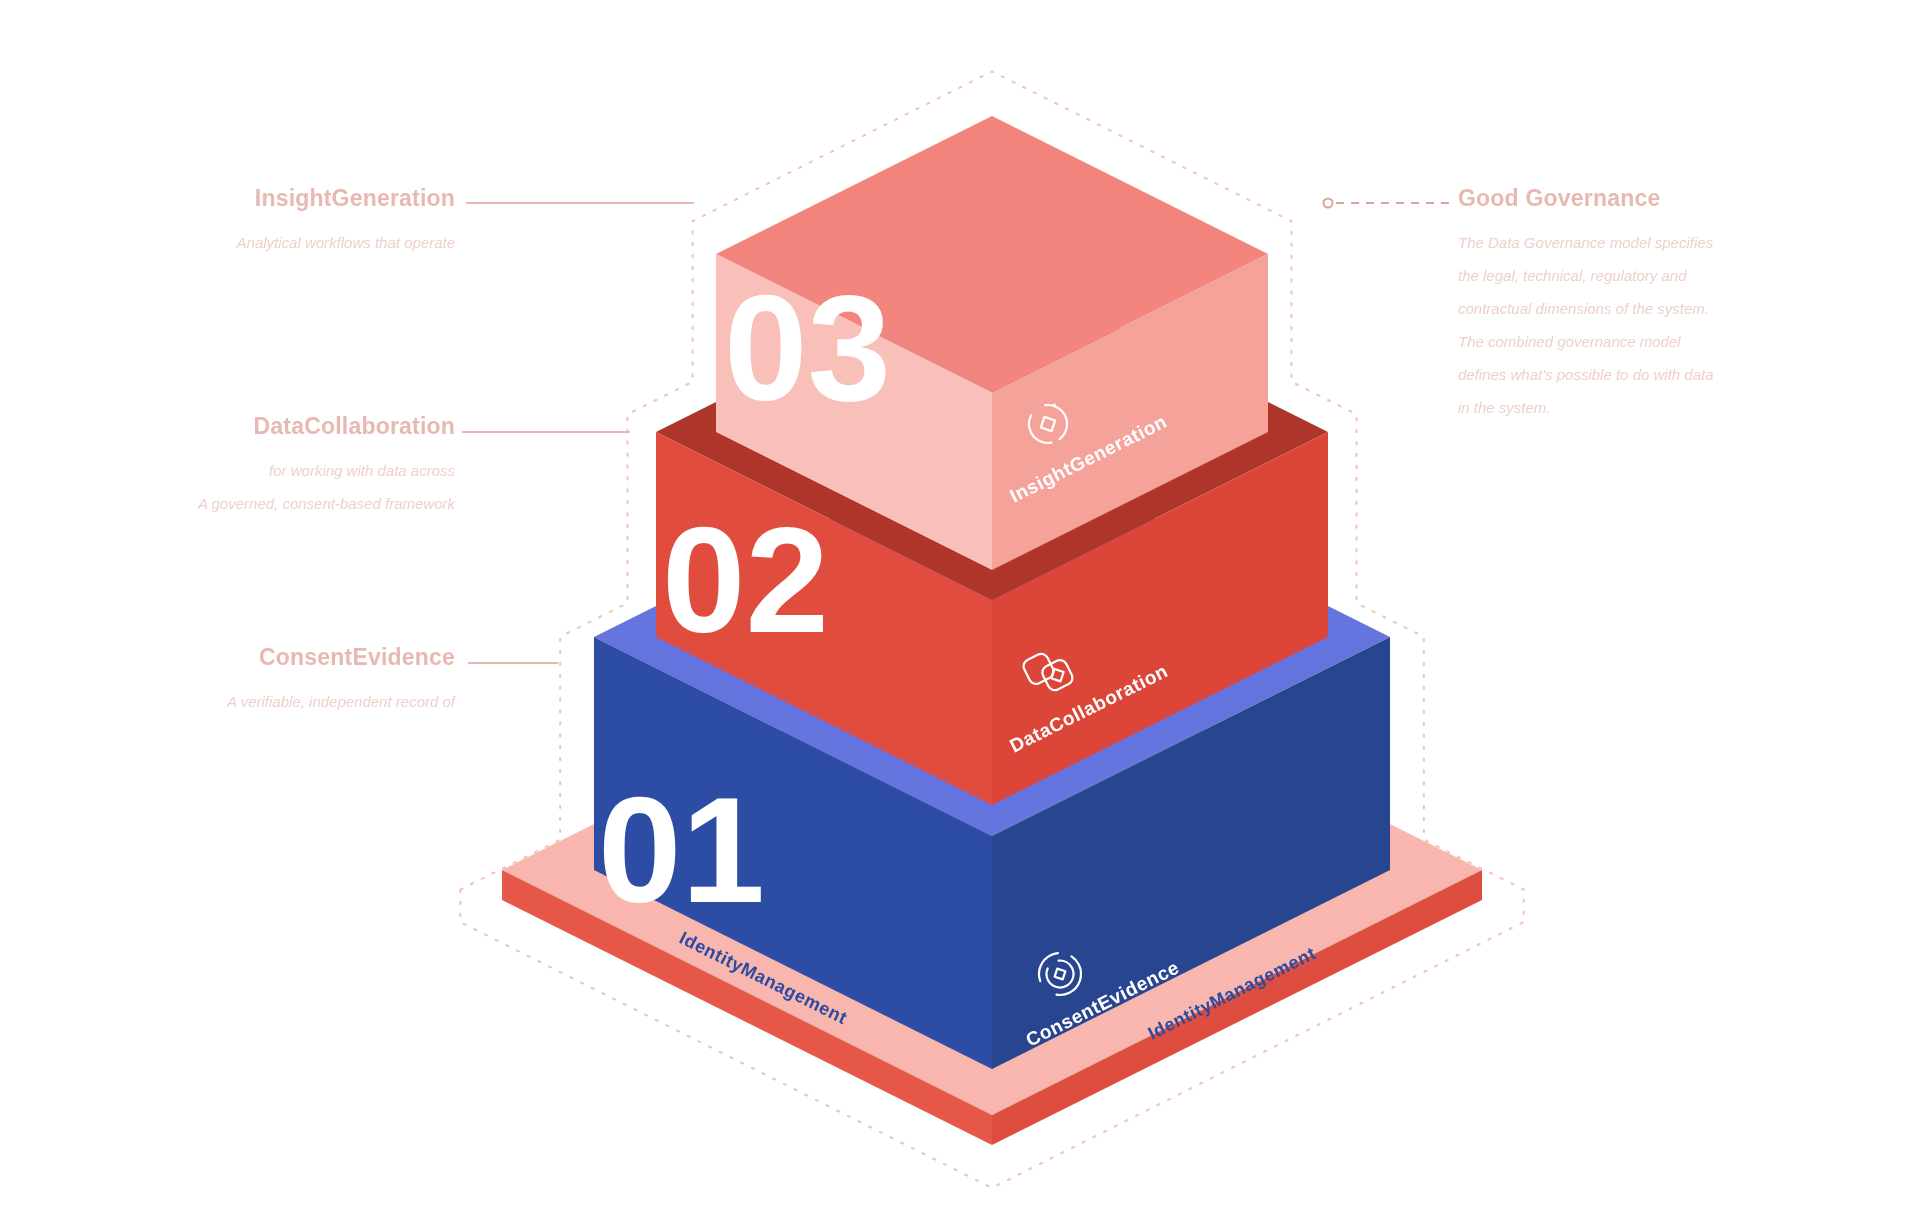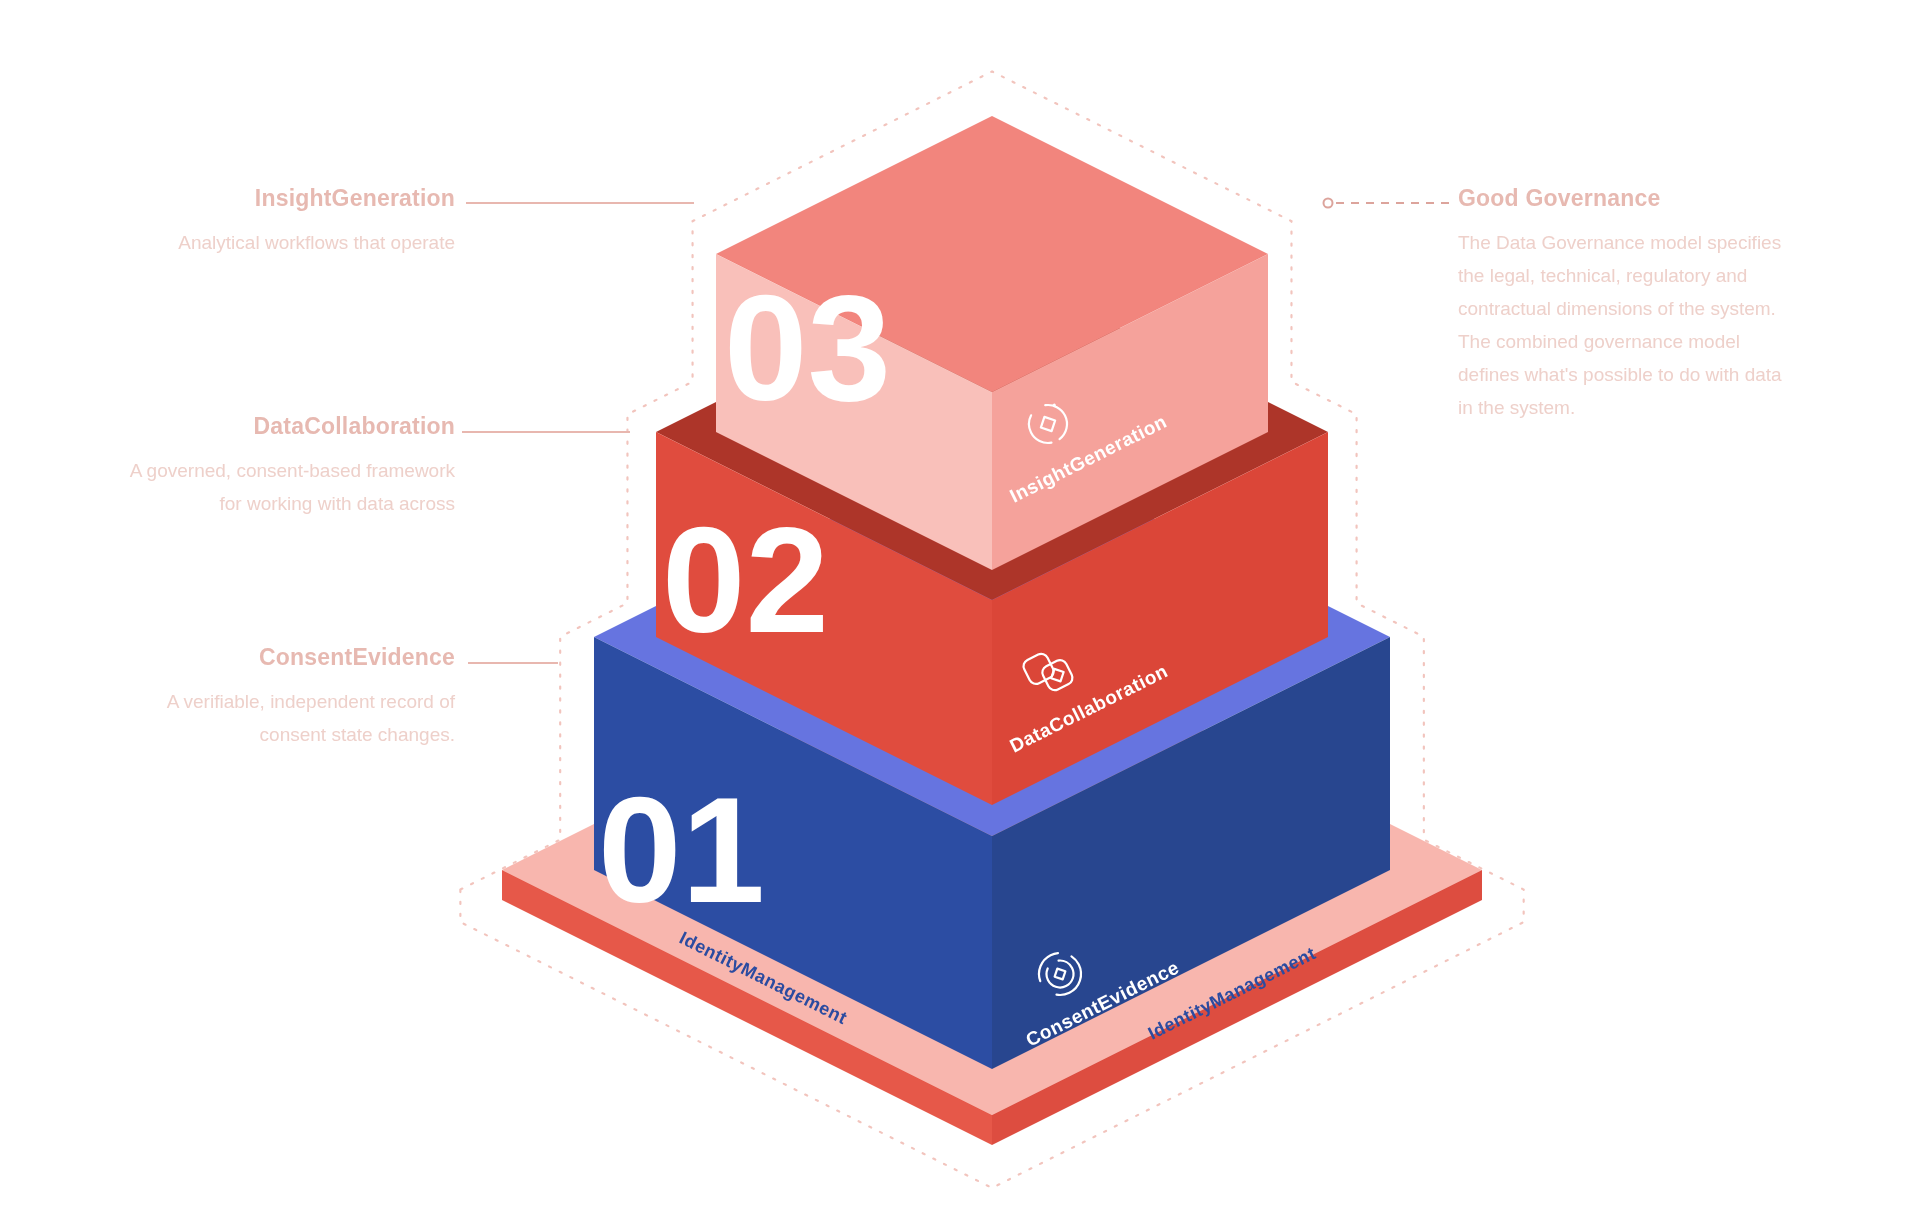--- a/index.html
+++ b/index.html
@@ -9,21 +9,21 @@
   svg{position:absolute;left:0;top:0;}
   .num{fill:#ffffff;font-family:"Liberation Sans",sans-serif;font-weight:700;font-size:150px;}
   .facelabel{fill:#ffffff;font-family:"Liberation Sans",sans-serif;font-weight:600;
              font-size:19px;letter-spacing:.6px;}
   .rimlabel{font-family:"Liberation Sans",sans-serif;font-weight:700;
             font-size:18px;letter-spacing:.6px;}
   .ann{position:absolute;}
   .ann-left{text-align:right;width:440px;}
   .ann-right{text-align:left;width:480px;}
   .ann h3{margin:0 0 14px 0;font-size:23px;font-weight:700;color:#e7b9b1;letter-spacing:.2px;}
-  .ann .body{font-size:19px;line-height:33px;color:#eed0ca;font-weight:400;}
+  .ann .body{font-size:15px;line-height:33px;color:#eed0ca;font-weight:400;font-style:italic;}
   .icon{stroke:#ffffff;fill:none;stroke-width:2.2;stroke-linecap:round;stroke-linejoin:round;}
 </style>
 </head>
 <body>
 
 <div class="stage">
 
   <svg width="1920" height="1218" viewBox="0 0 1920 1218">
 
     <path d="M 502,870 L 594,824 L 594,637 L 656,606 L 656,432 L 716,402 L 716,254 L 992,116
@@ -85,30 +85,29 @@
   <div class="ann ann-left" style="top:185px;right:1465px;">
     <h3>InsightGeneration</h3>
     <div class="body">
       <div>Analytical workflows that operate</div>
     </div>
   </div>
 
   <div class="ann ann-left" style="top:413px;right:1465px;">
     <h3>DataCollaboration</h3>
     <div class="body">
+      <div>for working with data across</div>
       <div>A governed, consent-based framework</div>
-      <div>for working with data across</div>
     </div>
   </div>
 
   <div class="ann ann-left" style="top:644px;right:1465px;">
     <h3>ConsentEvidence</h3>
     <div class="body">
       <div>A verifiable, independent record of</div>
-      <div>consent state changes.</div>
     </div>
   </div>
 
   <div class="ann ann-right" style="top:185px;left:1458px;">
     <h3>Good Governance</h3>
     <div class="body">
       <div>The Data Governance model specifies</div>
       <div>the legal, technical, regulatory and</div>
       <div>contractual dimensions of the system.</div>
       <div>The combined governance model</div>

